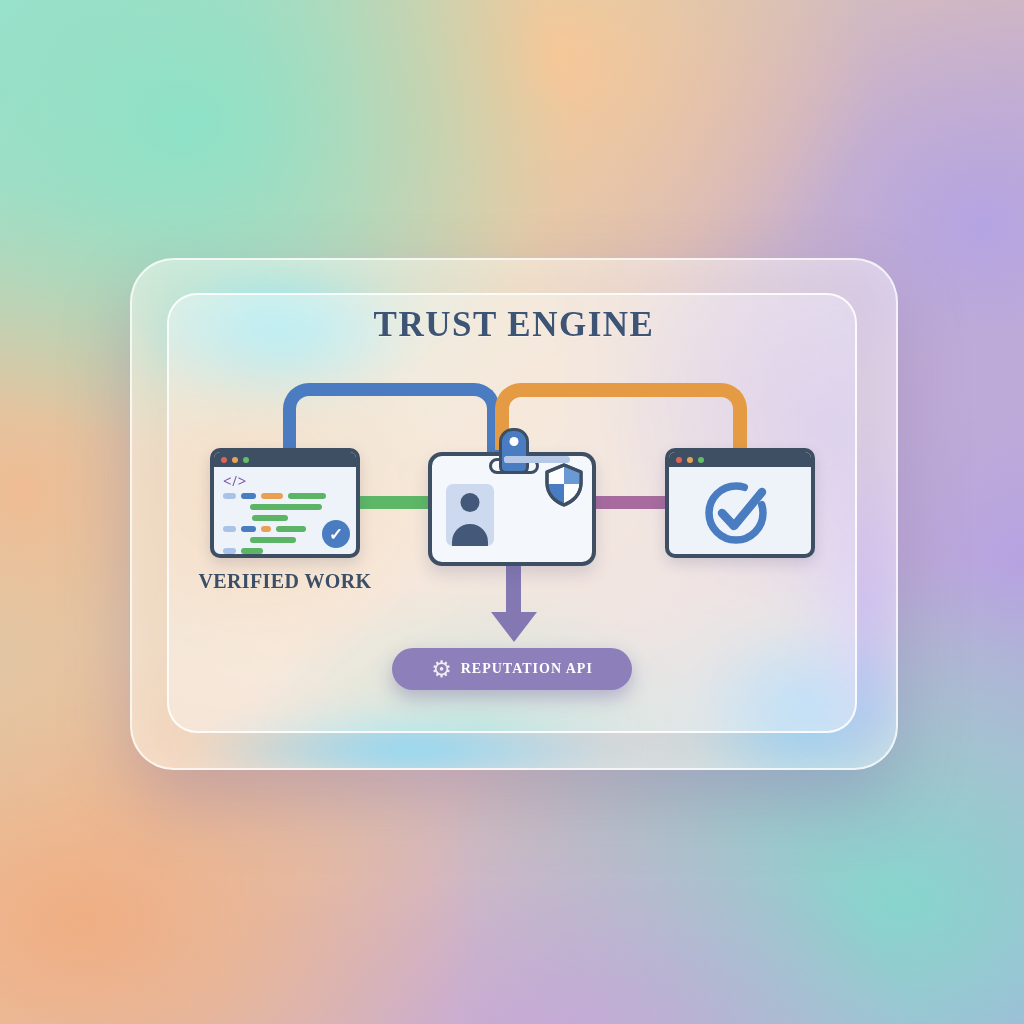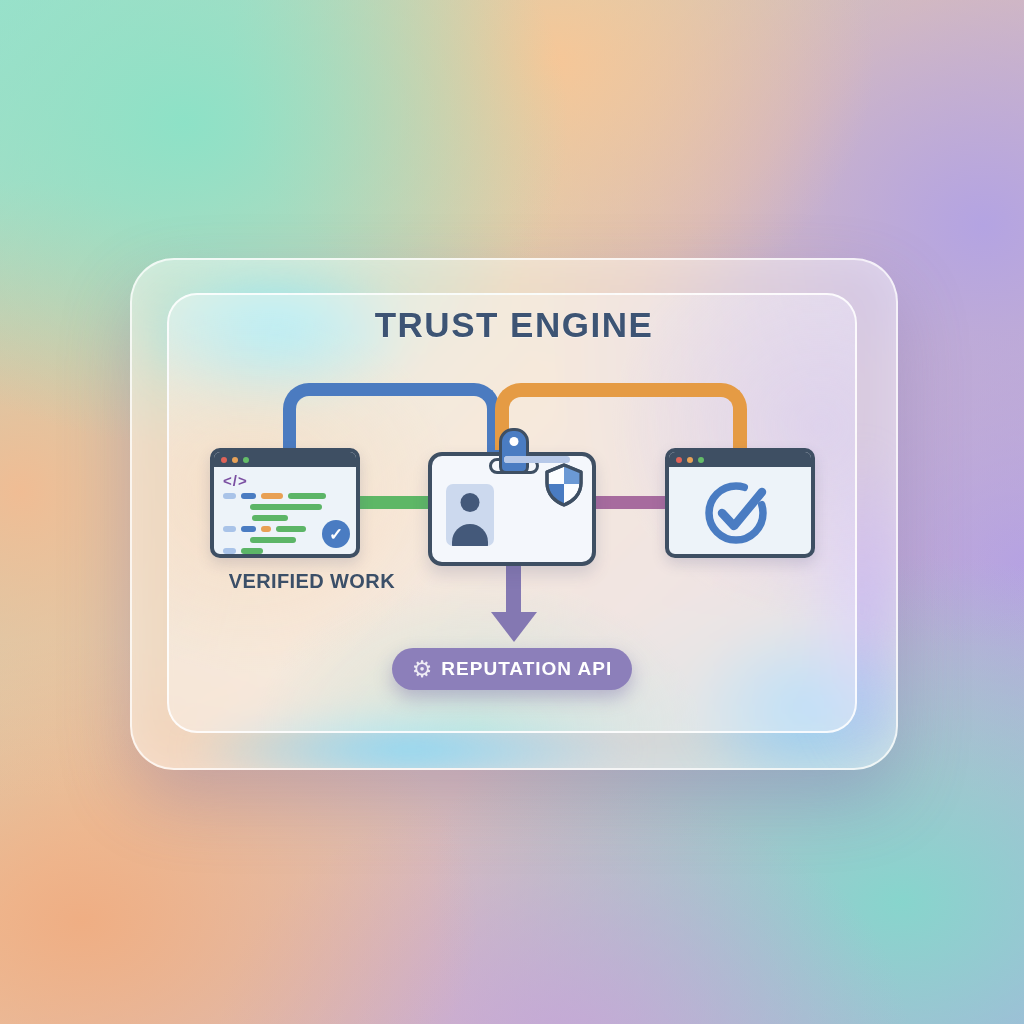--- a/index.html
+++ b/index.html
@@ -10,21 +10,21 @@
       radial-gradient(620px 520px at 18% 12%, rgba(139,226,199,.95), rgba(139,226,199,0) 62%),
       radial-gradient(520px 440px at 54% 6%, rgba(248,198,150,.95), rgba(248,198,150,0) 62%),
       radial-gradient(720px 640px at 96% 22%, rgba(179,163,227,.98), rgba(179,163,227,0) 66%),
       radial-gradient(520px 520px at 2% 48%, rgba(244,186,144,.9), rgba(244,186,144,0) 60%),
       radial-gradient(640px 460px at 8% 90%, rgba(240,172,128,.92), rgba(240,172,128,0) 62%),
       radial-gradient(560px 420px at 55% 102%, rgba(198,166,216,.85), rgba(198,166,216,0) 62%),
       radial-gradient(760px 560px at 88% 88%, rgba(132,215,204,.95), rgba(132,215,204,0) 62%),
       radial-gradient(400px 360px at 100% 55%, rgba(180,160,228,.9), rgba(180,160,228,0) 65%),
       linear-gradient(135deg, #9fe0cc 0%, #eac9a8 45%, #b7a6e2 100%);
   }
-  #stage { position:relative; width:1024px; height:1024px; }
+  #stage { position:relative; width:1024px; height:1024px;font-family:Liberation Serif, serif; }
 
   
   .card {
     position:absolute; left:130px; top:258px; width:768px; height:512px;
     border-radius:44px;
     background:rgba(255,255,255,.34);
     border:2px solid rgba(255,255,255,.75);
     box-shadow:0 30px 70px rgba(110,95,170,.30), inset 0 0 40px rgba(255,255,255,.25);
     backdrop-filter: blur(5px);
     overflow:hidden;
@@ -137,32 +137,32 @@
   .badge-line:nth-of-type(1) { top:52px; }
   .badge-line:nth-of-type(2) { top:65px; }
   .badge-line:nth-of-type(3) { top:79px; }
   .badge-shield { position:absolute; left:112px; top:6px; }
 
   
   .node-label {
     position:absolute; width:220px; text-align:center;
     font-size:20px; font-weight:bold; color:var(--label,#3b4f68); letter-spacing:.4px;
   }
-  .label-left  { left:175px; top:570px;text-align:right; }
+  .label-left  { left:175px; top:570px; }
   .label-right { left:640px; top:570px; }
 
   
   .pill {
     position:absolute; left:392px; top:648px; width:240px; height:42px; border-radius:21px;
     background:var(--pill,#8c7fba);
     display:flex; align-items:center; justify-content:center; gap:9px;
     box-shadow:0 8px 18px rgba(100,85,160,.35);
   }
   .pill-gear { color:rgba(255,255,255,.85); font-size:23px; line-height:23px; }
-  .pill-text { color:#fff; font-size:19px; font-weight:bold; letter-spacing:1px; }
+  .pill-text { color:#fff; font-size:14px; font-weight:bold; letter-spacing:1px; }
 </style>
 </head>
 <body>
 
 <div id="stage">
 
   <div class="card">
     <div class="glow glow-tl"></div>
     <div class="glow glow-b"></div>
     <div class="glow glow-br"></div>

